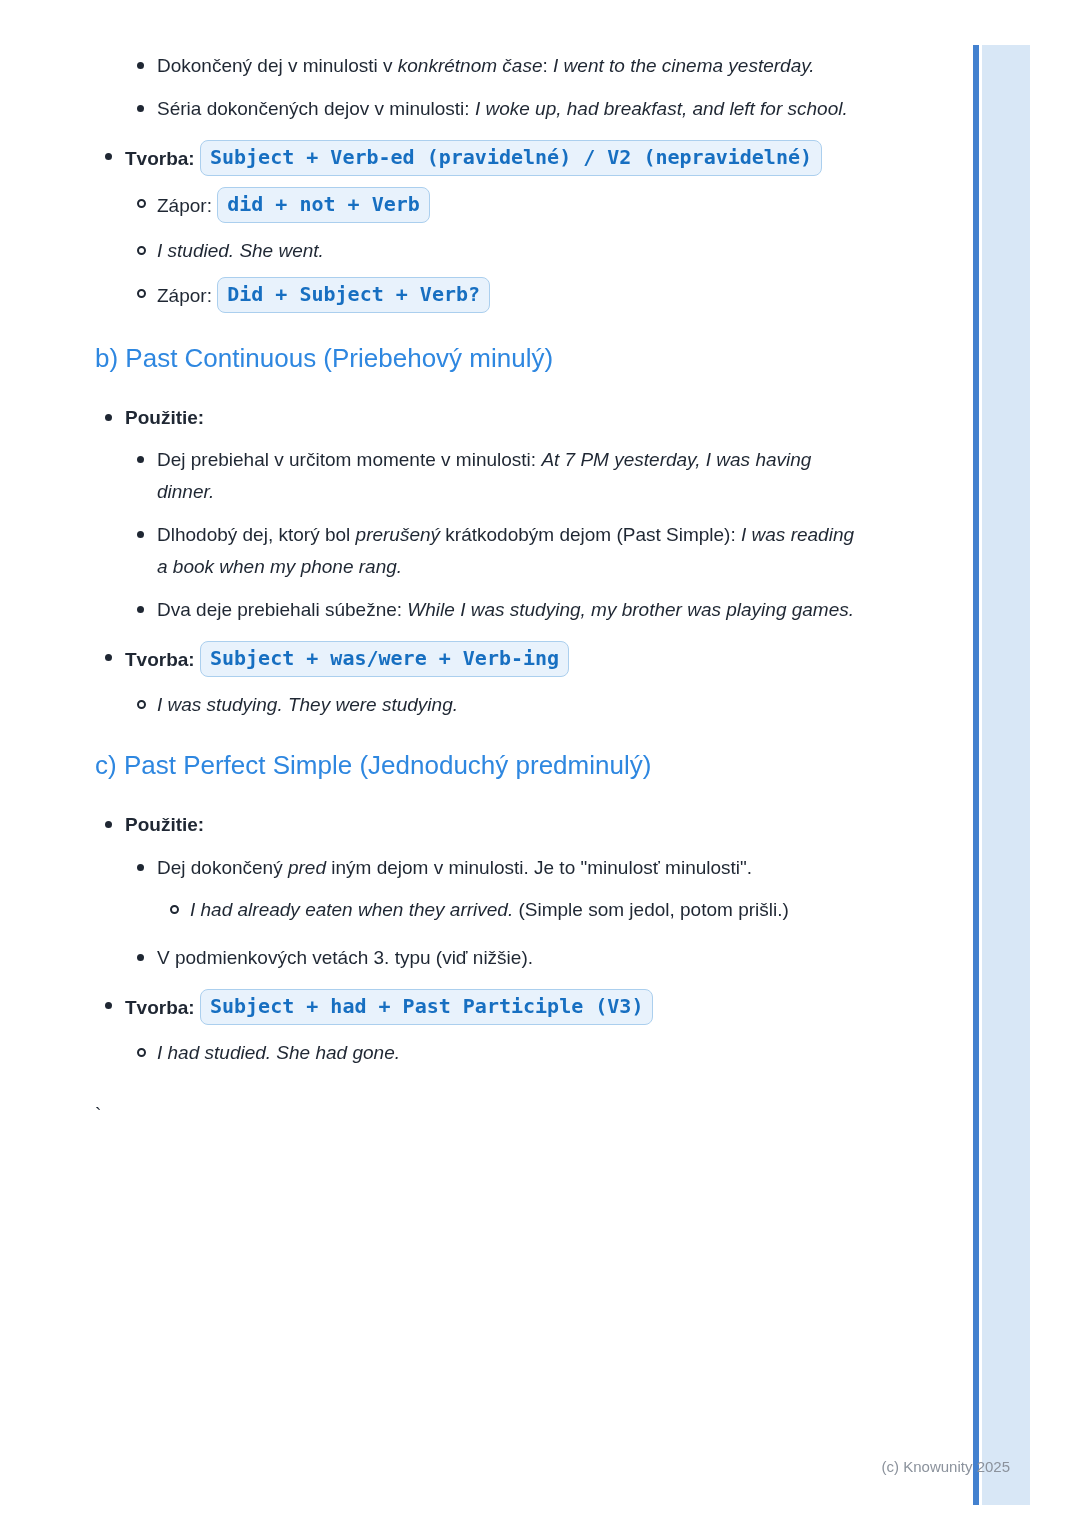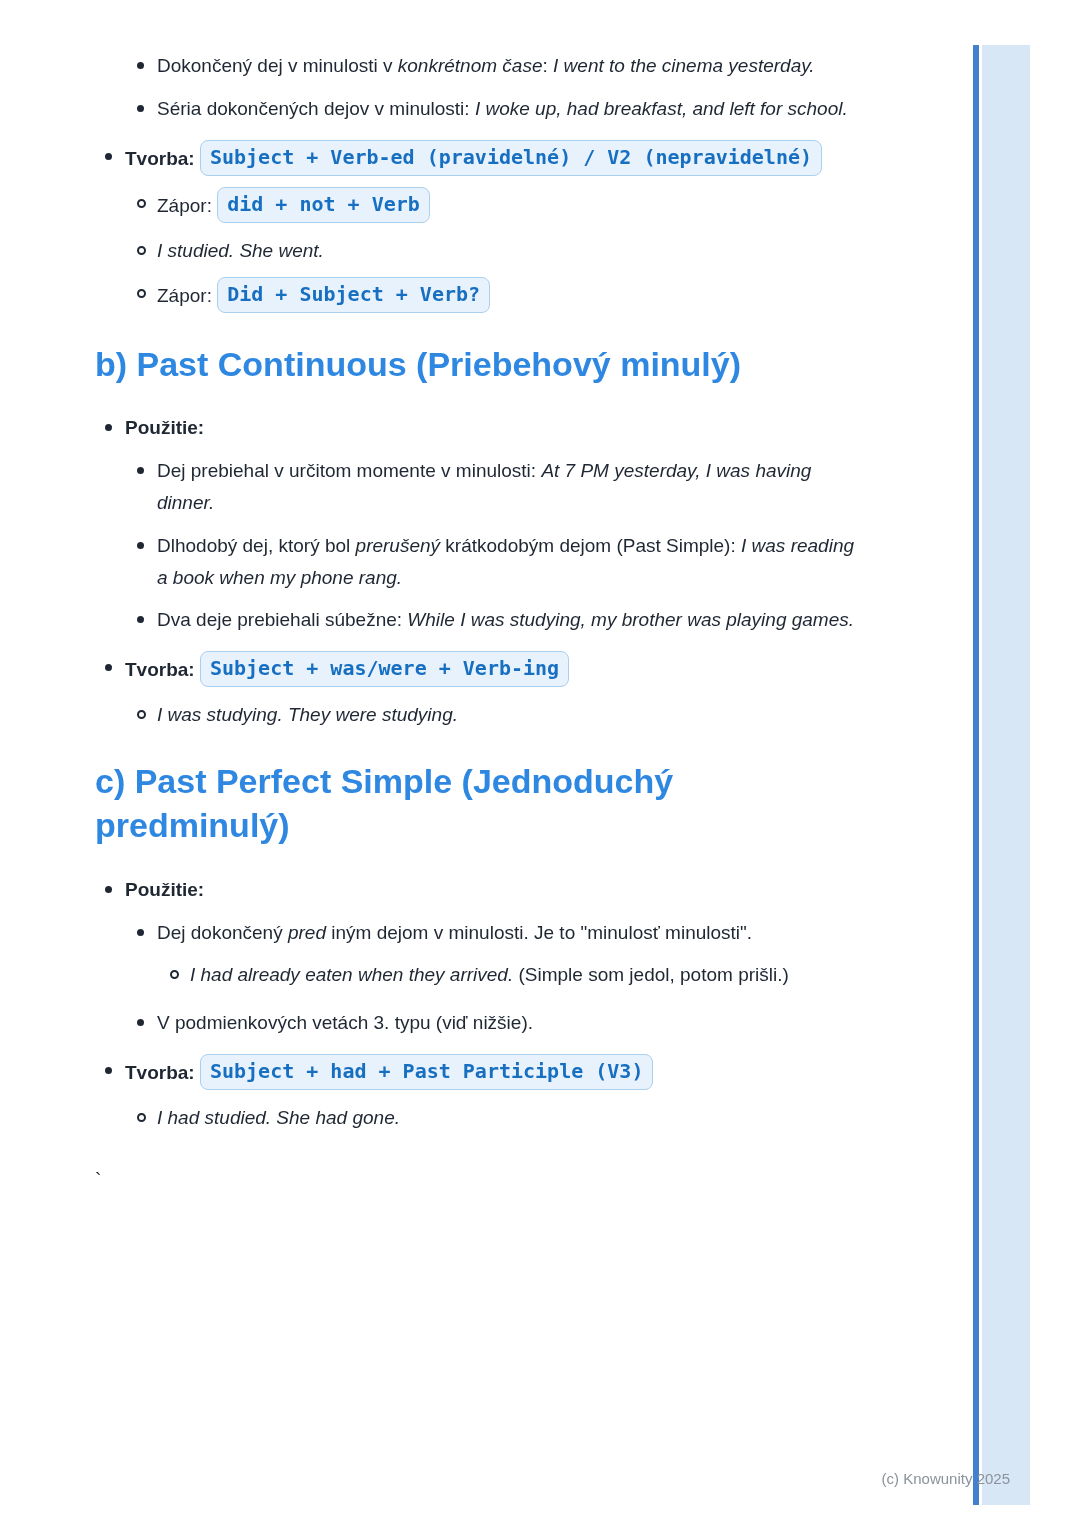--- a/index.html
+++ b/index.html
@@ -17,21 +17,21 @@
     width:1080px;height:1528px;position:relative;background:#ffffff;
     font-family:"Liberation Sans","DejaVu Sans",sans-serif;
     color:var(--body-text);overflow:hidden;
   }
   .content{
     position:absolute;left:95px;top:50px;width:762px;
     font-size:19px;line-height:1.68;
   }
   .heading{
     color:var(--accent-heading);
-    font-size:34px;font-weight:700;line-height:1.3;
+    font-size:26px;font-weight:400;line-height:1.3;
     margin:28px 0 26px 0;
   }
   .li{position:relative;margin:0 0 11px 0;}
   .li.lvl1{padding-left:30px;}
   .li.lvl2{padding-left:62px;}
   .li.lvl3{padding-left:95px;}
   .li.gap-lg{margin-top:16px;}
   .bullet{position:absolute;top:12px;width:7px;height:7px;border-radius:50%;}
   .lvl1 .bullet{left:10px;}
   .lvl2 .bullet{left:42px;}
@@ -45,21 +45,21 @@
     font-size:20px;font-weight:700;color:var(--code-text);
     background:var(--code-bg);border:1.5px solid var(--code-border);
     border-radius:8px;padding:3px 9px 4px 9px;white-space:nowrap;
     display:inline-block;line-height:1.35;vertical-align:baseline;position:relative;top:-1px;
   }
   .stray{margin-top:30px;font-size:19px;}
   .side-line{position:absolute;left:973px;top:45px;width:6px;height:1460px;background:var(--side-line);}
   .side-panel{position:absolute;left:982px;top:45px;width:48px;height:1460px;background:var(--side-panel);}
   .footer{
     position:absolute;top:1458px;right:70px;z-index:2;
-    font-size:15px;color:var(--footer-text);margin-top:12px;
+    font-size:15px;color:var(--footer-text);
   }
 </style>
 </head>
 <body>
 
 <div class="page">
   <div class="content">
       <div class="li lvl2"><span class="bullet disc"></span><span class="li-text"><span>Dokončený dej v minulosti v </span><em>konkrétnom čase</em><span>: </span><em>I went to the cinema yesterday.</em></span></div>
       <div class="li lvl2"><span class="bullet disc"></span><span class="li-text"><span>Séria dokončených dejov v minulosti: </span><em>I woke up, had breakfast, and left for school.</em></span></div>
       <div class="li lvl1 gap-lg"><span class="bullet disc"></span><span class="li-text"><strong>Tvorba: </strong><span class="code">Subject + Verb-ed (pravidelné) / V2 (nepravidelné)</span></span></div>

